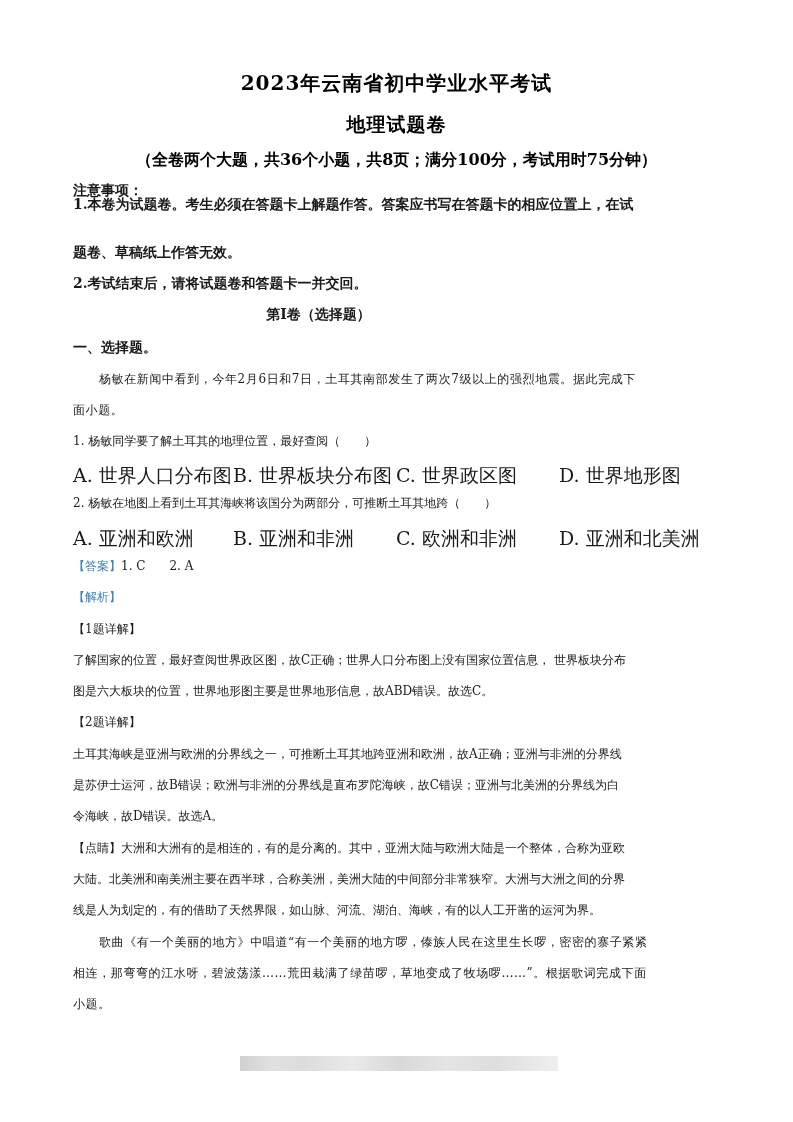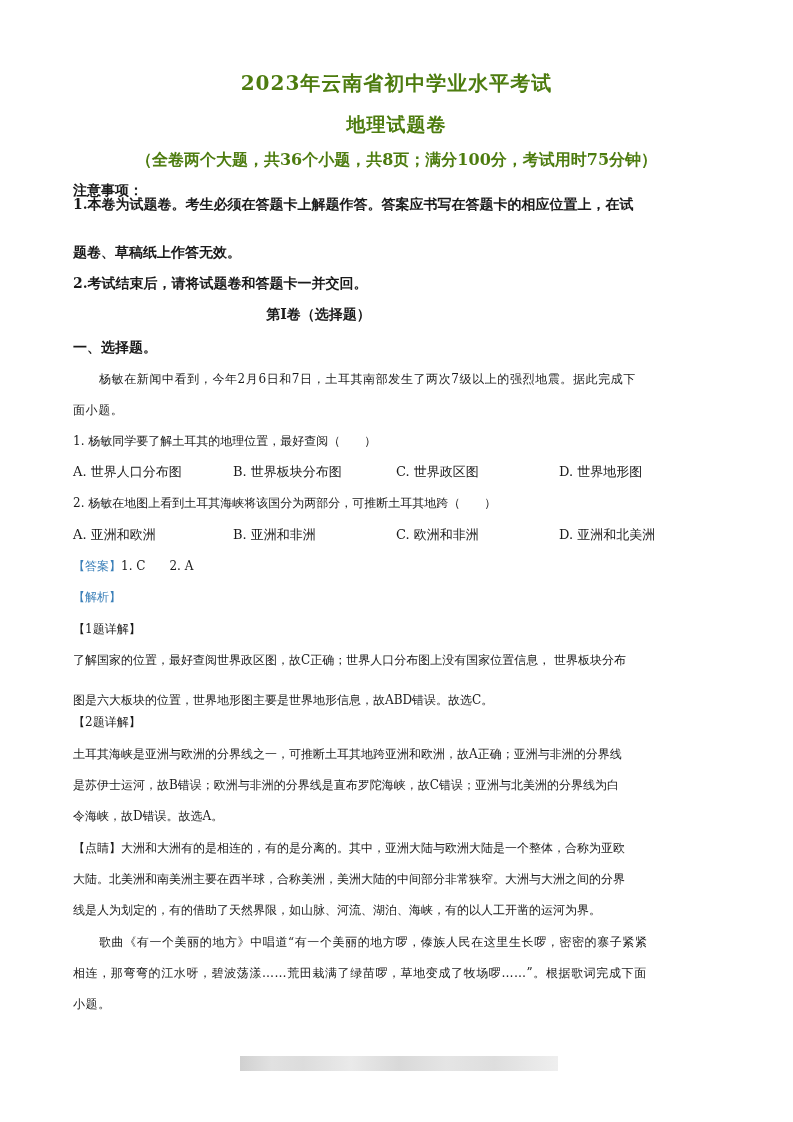--- a/index.html
+++ b/index.html
@@ -4,34 +4,34 @@
   <style>
     html, body { margin: 0; padding: 0; background: #ffffff; }
     body {
       width: 793px; height: 1122px; position: relative; overflow: hidden;
       font-family: "DejaVu Serif", "Liberation Serif", serif;
       color: #1a1a1a;
     }
     .page { position: absolute; left: 0; top: 0; width: 793px; height: 1122px; }
     .title {
       position: absolute; left: 0; width: 793px; text-align: center;
-      font-weight: bold; color: #4d7c0f;
+      font-weight: bold; color: #000000;
     }
     .t1 { top: 70px; font-size: 20px; letter-spacing: 1px; }
     .t2 { top: 112px; font-size: 19px; letter-spacing: 1px; }
     .t3 { top: 150px; font-size: 16px; font-weight: bold; }
     .line {
       position: absolute; left: 73px; width: 650px; white-space: nowrap;
       font-size: 12px; line-height: 18px;
     }
     .bold { font-weight: bold; font-size: 14px; }
     .center { left: 0; width: 637px; text-align: center; }
     .indent { padding-left: 26px; }
     .spaced { letter-spacing: 0.6px; }
-    .opt { position: absolute; white-space: nowrap; font-size: 13px; }
+    .opt { position: absolute; white-space: nowrap; font-size: 19px; }
     .blue { color: #3a7fb8; }
     .footer-bar {
       position: absolute; left: 240px; top: 1056px; width: 318px; height: 15px;
       background: linear-gradient(90deg, #c8c8c8 0%, #dcdcdc 10%, #d6d6d6 20%, #e6e6e6 35%, #d2d2d2 50%, #e0e0e0 65%, #d8d8d8 80%, #ececec 100%);
       opacity: 0.85;
     }
   </style>
 </head>
 <body>
 
@@ -64,21 +64,21 @@
   <div class="opt" style="left:396px; top:526px;">C. 欧洲和非洲</div>
   <div class="opt" style="left:559px; top:526px;">D. 亚洲和北美洲</div>
 
   <div class="line" style="top:557px;">
     <span class="blue">【答案】</span><span>1. C　　2. A</span>
   </div>
   <div class="line blue" style="top:588px;">【解析】</div>
 
   <div class="line" style="top:620px;">【1题详解】</div>
   <div class="line" style="top:651px;">了解国家的位置，最好查阅世界政区图，故C正确；世界人口分布图上没有国家位置信息， 世界板块分布</div>
-  <div class="line" style="top:682px;margin-top:9px;">图是六大板块的位置，世界地形图主要是世界地形信息，故ABD错误。故选C。</div>
+  <div class="line" style="top:682px;">图是六大板块的位置，世界地形图主要是世界地形信息，故ABD错误。故选C。</div>
 
   <div class="line" style="top:713px;">【2题详解】</div>
   <div class="line" style="top:745px;">土耳其海峡是亚洲与欧洲的分界线之一，可推断土耳其地跨亚洲和欧洲，故A正确；亚洲与非洲的分界线</div>
   <div class="line" style="top:776px;">是苏伊士运河，故B错误；欧洲与非洲的分界线是直布罗陀海峡，故C错误；亚洲与北美洲的分界线为白</div>
   <div class="line" style="top:807px;">令海峡，故D错误。故选A。</div>
 
   <div class="line" style="top:839px;">【点睛】大洲和大洲有的是相连的，有的是分离的。其中，亚洲大陆与欧洲大陆是一个整体，合称为亚欧</div>
   <div class="line" style="top:870px;">大陆。北美洲和南美洲主要在西半球，合称美洲，美洲大陆的中间部分非常狭窄。大洲与大洲之间的分界</div>
   <div class="line" style="top:901px;">线是人为划定的，有的借助了天然界限，如山脉、河流、湖泊、海峡，有的以人工开凿的运河为界。</div>
 

